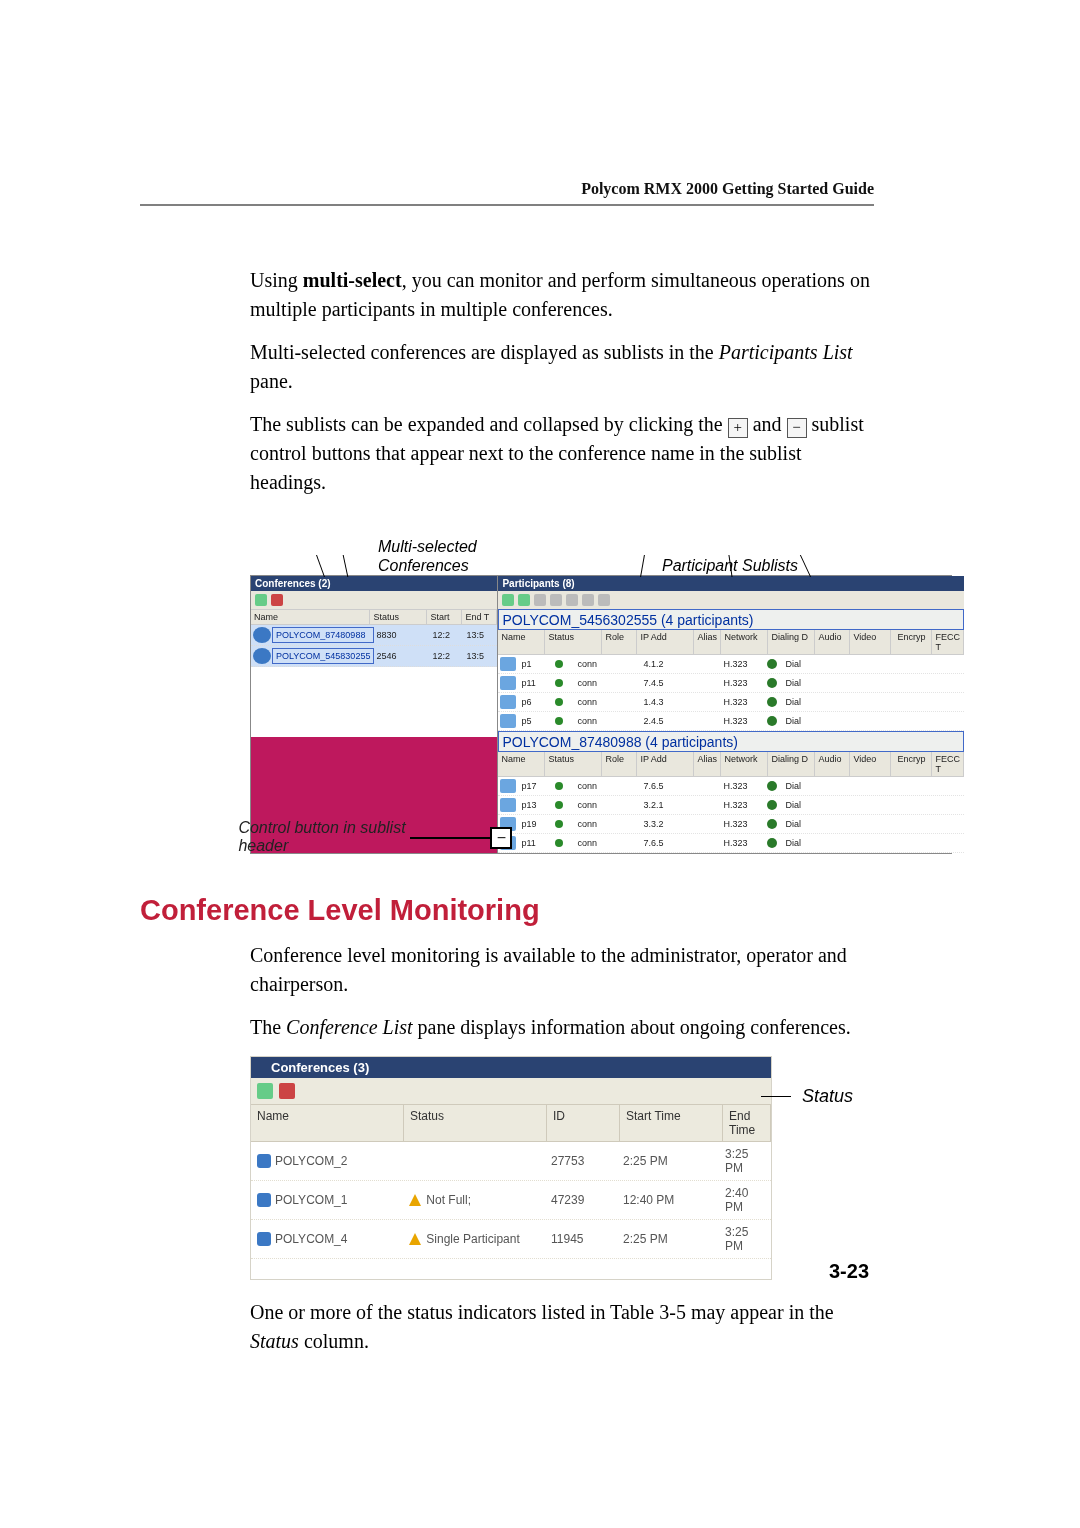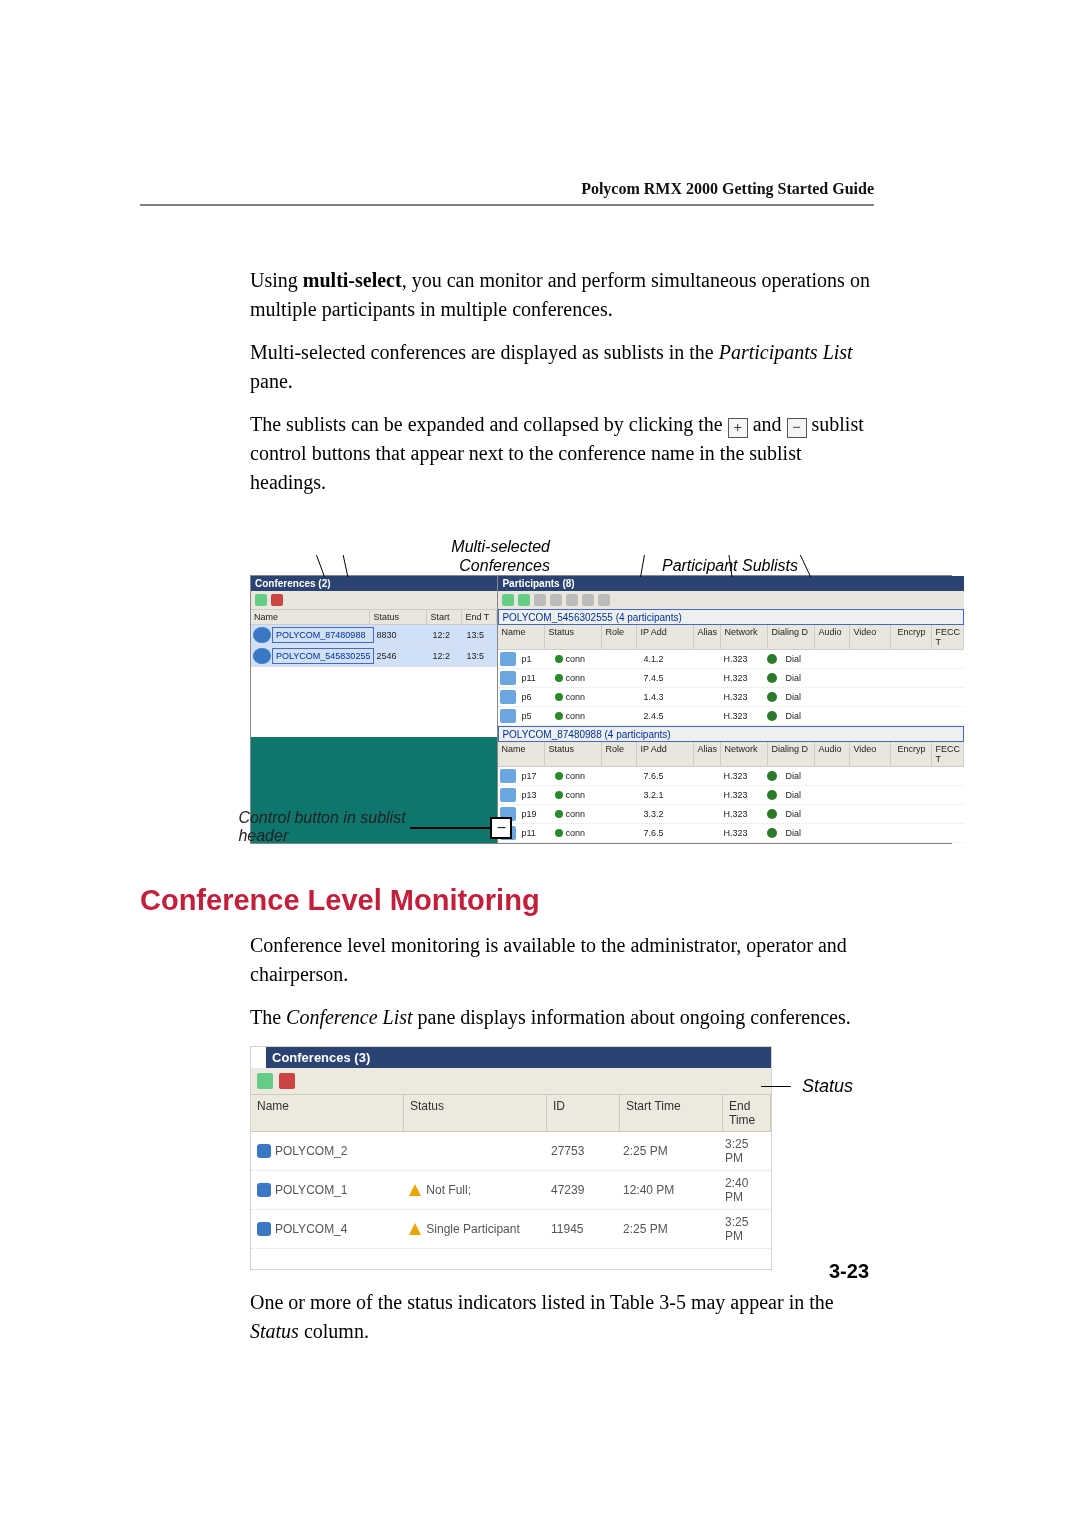--- a/index.html
+++ b/index.html
@@ -64,21 +64,21 @@
     position: relative;
   }
   .fig1 .annot {
     font-family: Arial, sans-serif;
     font-style: italic;
     font-size: 16px;
     color:#000;
     line-height: 1.15;
     position: absolute;
   }
-  .fig1 .annot.ms { left: 140px; text-align:right; width:160px; }
+  .fig1 .annot.ms { left: 128px; text-align:left; width:160px; }
   .fig1 .annot.ps { left: 380px; text-align:center; width:200px; }
   .fig1 .annot-lines {
     position:absolute;
     left:0; right:0; bottom:-2px;
     height: 22px;
   }
   .fig1 .aline {
     position:absolute;
     bottom:0;
     border-left: 1px solid #000;
@@ -98,21 +98,21 @@
   .l-ps3 { left: 555px; height:26px; transform: skewX(25deg);}
 
   .fig1 .panes {
     display:flex;
     border: 1px solid #888;
     background:#f2f2f0;
   }
   .fig1 .conf-pane {
     width: 260px;
     border-right: 1px solid #888;
-    background:#0f766e;
+    background:#be185d;
   }
   .fig1 .part-pane { flex:1; background:#fff; }
 
   .pane-title {
     background:#2a4372;
     color:#fff;
     font-size:10px;
     font-weight:bold;
     padding:2px 4px;
   }
@@ -158,21 +158,21 @@
   .conf-row > div{ padding:2px 3px; overflow:hidden;}
   .conf-row .ic{ width:12px; height:12px; border-radius:50%; background:#3b78c4; margin:2px;}
   .conf-row .nm{ flex:1; color:#0030a0; outline:1px solid #4169c8;}
   .conf-row .st{ width:50px;}
   .conf-row .s{ width:28px;}
   .conf-row .e{ width:28px;}
   .conf-pane .filler{ height:70px; background:#fff;}
 
   .group-head{
     background:#eef0ee;
-    font-size:10px;
+    font-size:14px;
     padding:2px 4px;
     border-top:1px solid #bbb;
     color:#0030a0;
     outline:1px solid #4169c8;
     outline-offset:-1px;
   }
   .sub-colhead{
     display:flex;
     background:#e9e7dd;
     font-size:9px;
@@ -185,21 +185,21 @@
   .sc-en{width:34px;text-align:center;} .sc-fe{flex:1;}
   .sub-row{
     display:flex;
     font-size:9px;
     border-bottom:1px dotted #e3e3e3;
     align-items:center;
   }
   .sub-row > div{ padding:2px 3px; }
   .sr-ic{width:10px;height:10px;border-radius:2px;background:#6ba6e0;margin:2px;}
   .sr-nm{width:28px;}
-  .sr-st{width:48px; display:flex; align-items:center; gap:2px;}
+  .sr-st{width:48px; display:flex; align-items:center; gap:14px;}
   .sr-st .dot{width:8px;height:8px;border-radius:50%;background:#2a8a2a;}
   .sr-rl{width:28px;}
   .sr-ip{width:48px;}
   .sr-al{width:20px;}
   .sr-nw{width:38px;}
   .sr-dl{width:50px; display:flex; align-items:center; gap:8px;}
   .sr-dl .dic{width:10px;height:10px;border-radius:50%;background:#2a7a2a;}
 
   
   .fig1 .ctl-annot {
@@ -256,22 +256,21 @@
     font-size: 12px;
     border:1px solid #d6d3c8;
     background:#fff;
     padding-bottom:20px;
   }
   .fig2 .pane-title{
     background:#2a4372;
     color:#fff;
     font-weight:bold;
     font-size:13px;
-    padding:3px 6px;
-    margin-left:15px;
+    padding:3px 20px;
   }
   .fig2 .pane-toolbar{
     background:#eceade;
     height:22px;
     padding:2px 6px;
     display:flex; gap:6px; align-items:center;
   }
   .fig2 .colh{
     display:flex;
     background:#eceade;

